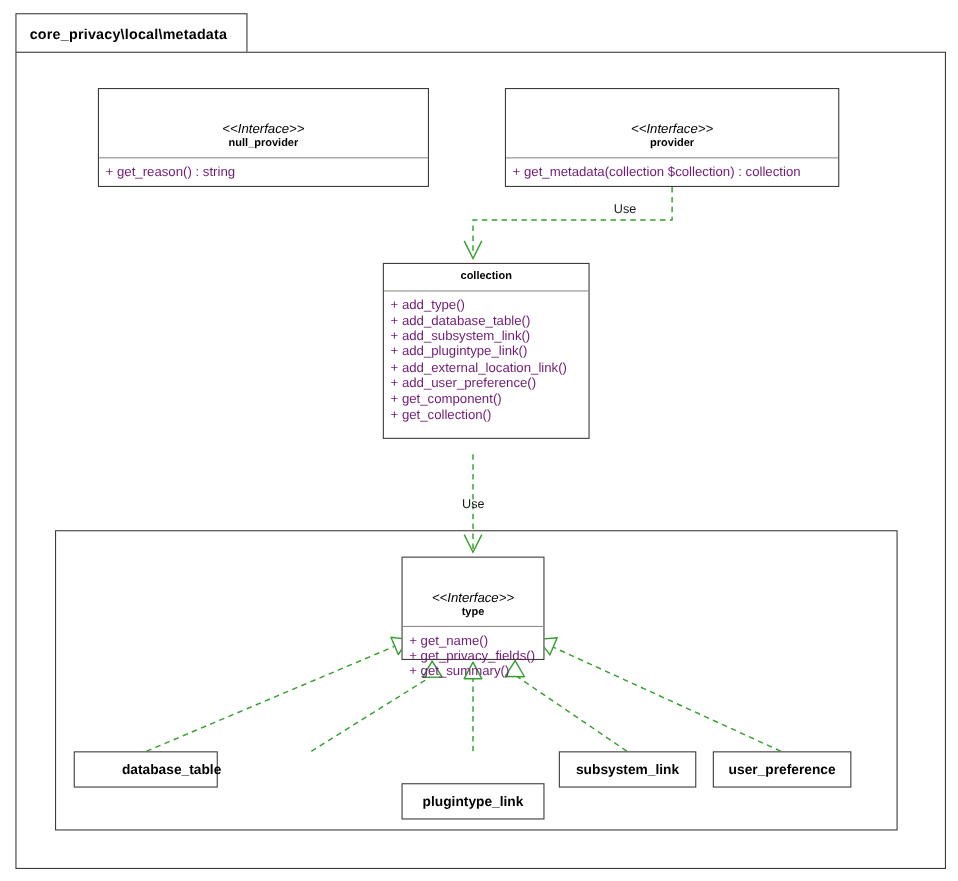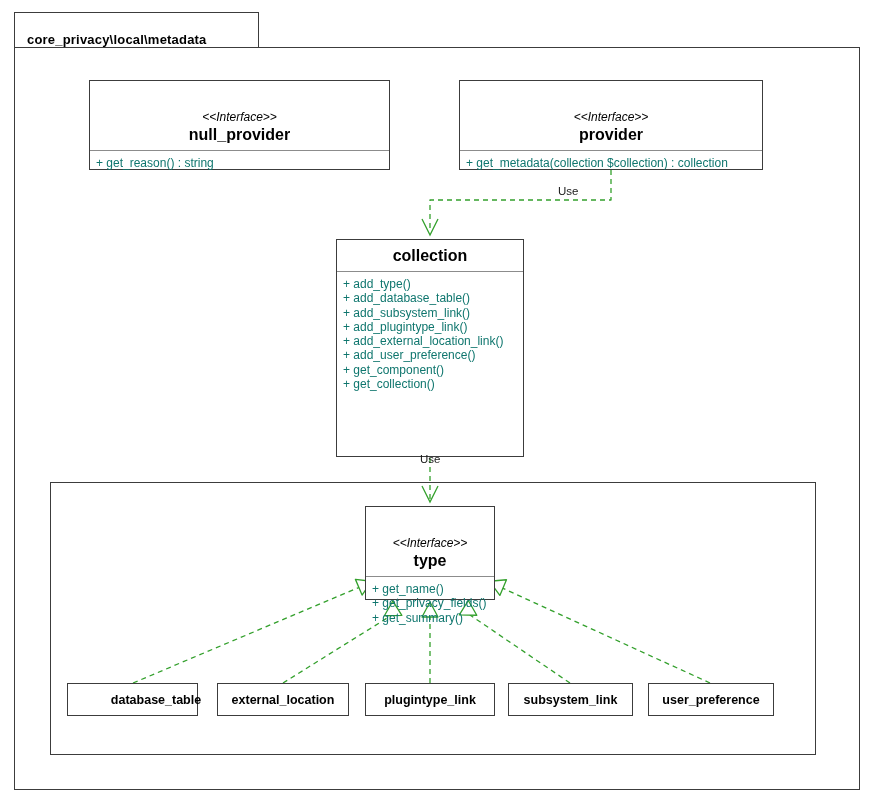--- a/index.html
+++ b/index.html
@@ -65,30 +65,30 @@
   .stereo {
     display: block;
     font-style: italic;
     font-size: 12px;
     color: #000000;
     margin-top: 23px;
   }
   .cname {
     display: block;
     font-weight: bold;
-    font-size: 16px;
+    font-size: 10px;
     color: #000000;
   }
   .cls-body {
     flex: 1;
     padding: 5px 6px 6px 6px;
   }
   .member {
     font-size: 12px;
-    color: #0f766e;
+    color: #701a75;
     line-height: 14.3px;
     white-space: nowrap;
   }
   
   .cls-simple {
     align-items: center;
     justify-content: center;
   }
   .cls-simple .cname {
     font-size: 12.5px;
@@ -139,21 +139,21 @@
       <path d="M 478 611 L 463 603 L 463 620 Z" fill="#ffffff" stroke="#33a02c" stroke-width="1.3" stroke-linejoin="round" transform="rotate(32 470 611)"></path>
     </g>
 
     <g>
       <path d="M 710 683 L 500 587" fill="none" stroke="#33a02c" stroke-width="1.3" stroke-dasharray="5,4"></path>
       <path d="M 504 576 L 489 584 L 504 593 Z" fill="#ffffff" stroke="#33a02c" stroke-width="1.3" stroke-linejoin="round" transform="rotate(23 496 584)"></path>
     </g>
   </svg>
 
   <div class="pkg-body" style="left:14px; top:47px; width:846px; height:743px;"></div>
-  <div class="pkg-tab" style="left:14px; top:12px; width:245px; height:36px;align-items:flex-end;">
+  <div class="pkg-tab" style="left:14px; top:12px; width:211px; height:36px;">
     <span>core_privacy\local\metadata</span>
   </div>
 
   <div class="pkg-body" style="left:50px; top:482px; width:766px; height:273px;"></div>
 
   <div class="cls" style="left:89px; top:80px; width:301px; height:90px;">
     <div class="cls-head with-sep">
       <span class="stereo">&lt;&lt;Interface&gt;&gt;</span>
       <span class="cname">null_provider</span>
     </div>
@@ -165,21 +165,21 @@
   <div class="cls" style="left:459px; top:80px; width:304px; height:90px;">
     <div class="cls-head with-sep">
       <span class="stereo">&lt;&lt;Interface&gt;&gt;</span>
       <span class="cname">provider</span>
     </div>
     <div class="cls-body">
       <div class="member">+ get_metadata(collection $collection) : collection</div>
     </div>
   </div>
 
-  <div class="cls" style="left:336px; top:239px; width:188px; height:218px;">
+  <div class="cls" style="left:348px; top:239px; width:188px; height:160px;">
     <div class="cls-head with-sep">
       <span class="cname">collection</span>
     </div>
     <div class="cls-body">
       <div class="member">+ add_type()</div>
       <div class="member">+ add_database_table()</div>
       <div class="member">+ add_subsystem_link()</div>
       <div class="member">+ add_plugintype_link()</div>
       <div class="member">+ add_external_location_link()</div>
       <div class="member">+ add_user_preference()</div>
@@ -197,25 +197,22 @@
       <div class="member">+ get_name()</div>
       <div class="member">+ get_privacy_fields()</div>
       <div class="member">+ get_summary()</div>
     </div>
   </div>
 
   <div class="cls cls-simple" style="left:67px; top:683px; width:131px; height:33px;padding-left:47px;">
     <span class="cname">database_table</span>
   </div>
 
-  <div class="cls cls-simple" style="left:217px; top:683px; width:132px; height:33px;">
-    <span class="cname">external_location</span>
-  </div>
-
-  <div class="cls cls-simple" style="left:365px; top:683px; width:130px; height:33px;">
+
+  <div class="cls cls-simple" style="left:365px; top:712px; width:130px; height:33px;">
     <span class="cname">plugintype_link</span>
   </div>
 
   <div class="cls cls-simple" style="left:508px; top:683px; width:125px; height:33px;">
     <span class="cname">subsystem_link</span>
   </div>
 
   <div class="cls cls-simple" style="left:648px; top:683px; width:126px; height:33px;">
     <span class="cname">user_preference</span>
   </div>

